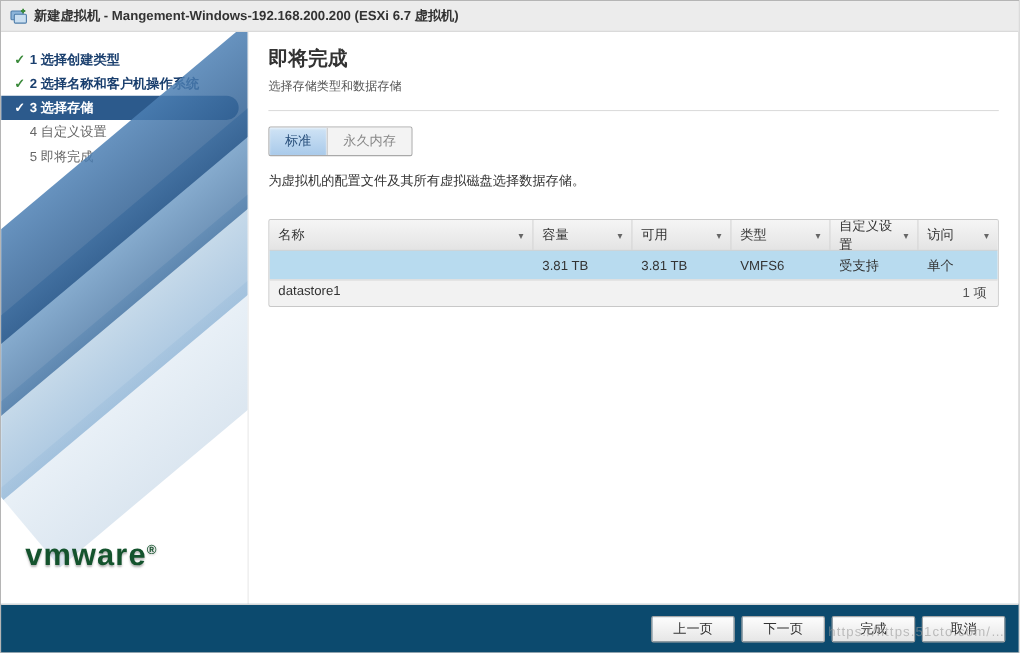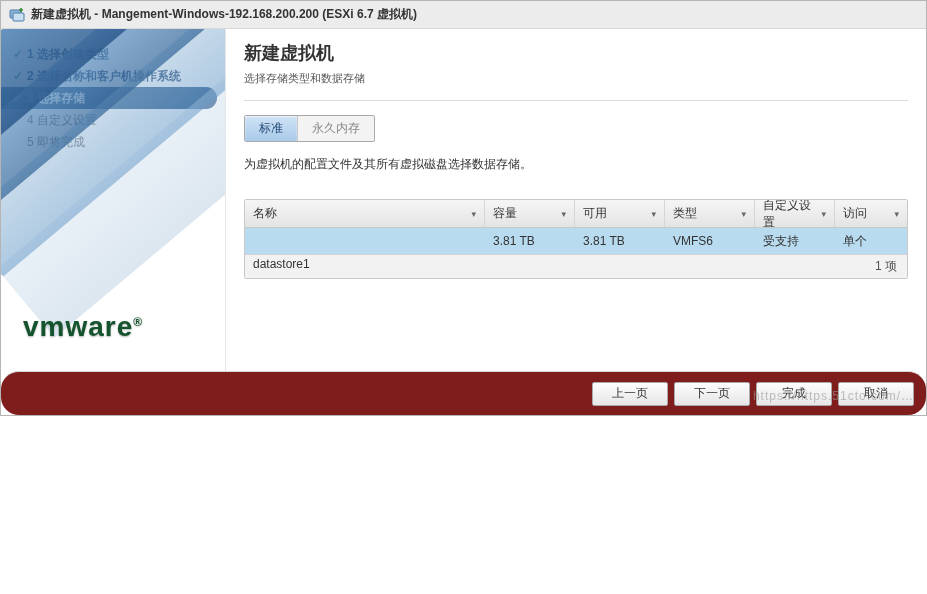--- a/index.html
+++ b/index.html
@@ -1,17 +1,17 @@
 <!DOCTYPE html>
 <html><head>
 <meta charset="utf-8">
 <style>
   * { box-sizing: border-box; margin: 0; padding: 0; }
   html, body { width: 927px; height: 594px; font-family: Arial, "Microsoft YaHei", sans-serif; font-size: 12px; color: #333; background: #fff; overflow: hidden; }
-  .window { width: 927px; height: 416px; border: 1px solid #b5b5b5; display: flex; flex-direction: column; background: #fff; }
+  .window { width: 927px; height: 594px; border: 1px solid #b5b5b5; display: flex; flex-direction: column; background: #fff; }
 
   
   .title-bar { height: 28px; background: #ececec; border-bottom: 1px solid #d8d8d8; display: flex; align-items: center; padding: 0 8px; gap: 6px; }
   .title-bar .title-text { font-weight: bold; color: #333; }
   .title-bar svg { flex-shrink: 0; }
 
   
   .body { flex: 1; display: flex; overflow: hidden; }
 
   
@@ -70,21 +70,21 @@
   .c-acc   { width: 75px; flex: 1; }
 
   .row .c-name  { width: 240px; margin-top: 46px; }
   .row .c-cap   { width: 90px; }
   .row .c-free  { width: 90px; }
   .row .c-type  { width: 90px; }
   .row .c-prov  { width: 80px; }
   .row .c-acc   { width: 75px; flex: 1; }
 
   
-  .footer { height: 44px; border-top: 1px solid #d8d8d8; background: #7f1d1d; display: flex; align-items: center; justify-content: flex-end; padding-right: 12px; gap: 6px; position: relative; border-radius: 18px; }
+  .footer { height: 44px; border-top: 1px solid #d8d8d8; background: #0c4a6e; display: flex; align-items: center; justify-content: flex-end; padding-right: 12px; gap: 6px; position: relative; }
   .footer button { min-width: 76px; height: 24px; border: 1px solid #a9a9a9; background: linear-gradient(#fdfdfd,#e6e6e6); border-radius: 2px; color: #333; font-size: 12px; cursor: pointer; }
   .watermark { position: absolute; right: 12px; bottom: 12px; color: #999; opacity: .6; font-size: 12px; pointer-events: none; letter-spacing: 1px; }
 </style>
 </head>
 <body>
 
 <div class="window">
 
   <div class="title-bar">
     <svg width="16" height="16" viewBox="0 0 16 16">
@@ -126,21 +126,21 @@
           </li>
           <li class="incomplete">
             <span class="check">✓</span>
             <span class="step-label">5 即将完成</span>
           </li>
         </ul>
       </div>
     </div>
 
     <div class="main">
-      <div class="page-title">新建虚拟机</div>
+      <div class="page-title">即将完成</div>
       <div class="page-sub">选择存储类型和数据存储</div>
 
       <div class="seg">
         <button class="active">标准</button>
         <button>永久内存</button>
       </div>
 
       <div class="instructions">为虚拟机的配置文件及其所有虚拟磁盘选择数据存储。</div>
 
       <div class="grid-wrap">

